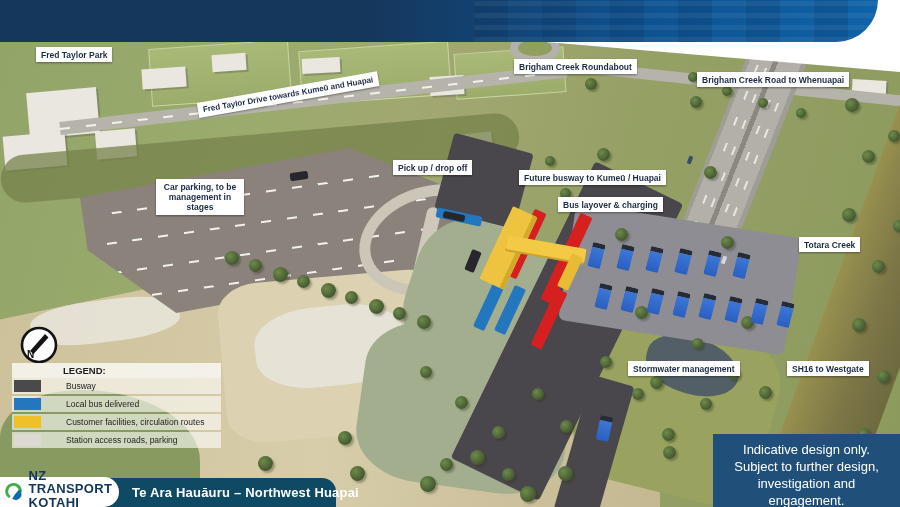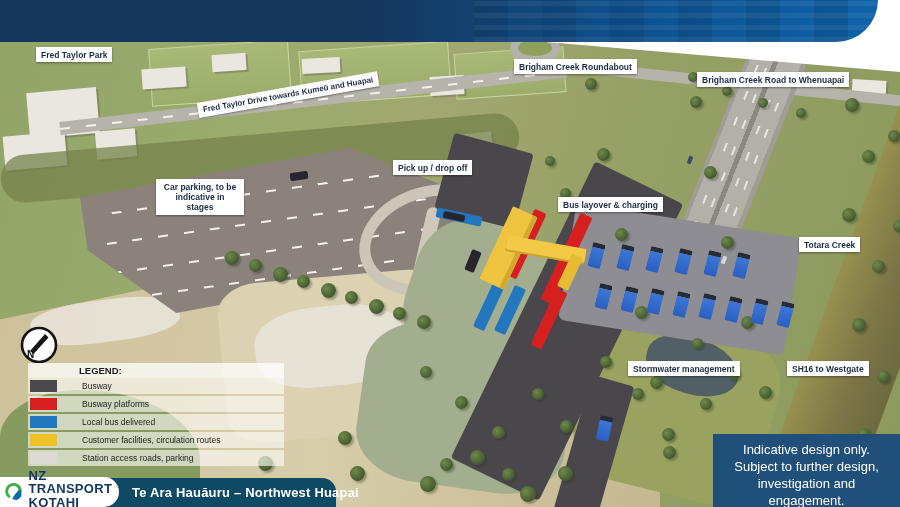--- a/index.html
+++ b/index.html
@@ -52,21 +52,21 @@
   #title { position:absolute; left:18px; top:2px; color:#fff; font-size:29px; font-weight:bold; letter-spacing:.2px; }
   #wedge { position:absolute; left:498px; top:38px; width:402px; height:34px; background:#fff; z-index:2;
     clip-path:polygon(0 0,100% 0,100% 100%); }
   
   .map-label { position:absolute; z-index:7; background:#ffffff; color:#1c2b45;
     font-size:8.5px; font-weight:bold; padding:2.5px 5px; white-space:nowrap; line-height:1.2;
     box-shadow:0 1px 2px rgba(0,0,0,.4); }
   .map-label.wrap { white-space:normal; text-align:center; }
   .map-label.rot { transform:rotate(-10deg); transform-origin:left center; font-size:8px; }
   
-  #legend { position:absolute; left:28px; top:363px; width:256px; z-index:8; }
+  #legend { position:absolute; left:12px; top:363px; width:209px; z-index:8; }
   .legend-row { display:flex; align-items:center; background:rgba(253,253,250,.62); margin-bottom:2px; height:16px; }
   .legend-head { background:rgba(255,255,255,.75); font-size:9.5px; font-weight:bold; color:#1d1d1d;
     padding-left:51px; height:15px; line-height:15px; }
   .swatch { width:27px; height:12px; margin:0 12px 0 2px; flex:none; }
   .legend-label { font-size:8.5px; color:#222;padding-left:13px; }
   
   #compass { position:absolute; left:19px; top:325px; width:40px; height:40px; z-index:8; }
   
   #footer-bar { position:absolute; left:0; top:478px; width:336px; height:29px; z-index:8;
     background:#0e4a63; border-radius:0 14px 0 0; }
@@ -249,43 +249,40 @@
   <div id="header">
     <div class="hdr-pattern"></div>
   </div>
   <div id="title">Brigham Creek station – indicative design</div>
 
   <div class="map-label" style="left:36px; top:47px;">Fred Taylor Park</div>
   <div class="map-label rot" style="left:198px; top:103px;">Fred Taylor Drive towards Kumeū and Huapai</div>
   <div class="map-label" style="left:514px; top:59px;">Brigham Creek Roundabout</div>
   <div class="map-label" style="left:697px; top:72px;">Brigham Creek Road to Whenuapai</div>
   <div class="map-label" style="left:393px; top:160px;">Pick up / drop off</div>
-  <div class="map-label wrap" style="left:156px; top:179px; width:88px;">Car parking, to be indicative in stages</div>
+  <div class="map-label wrap" style="left:156px; top:179px; width:88px;">Car parking, to be management in stages</div>
+  <div class="map-label" style="left:519px; top:170px;">Future busway to Kumeū / Huapai</div>
   <div class="map-label" style="left:558px; top:197px;">Bus layover &amp; charging</div>
   <div class="map-label" style="left:799px; top:237px;">Totara Creek</div>
   <div class="map-label" style="left:628px; top:361px;">Stormwater management</div>
   <div class="map-label" style="left:787px; top:361px;">SH16 to Westgate</div>
 
   <div id="compass">
     <svg viewBox="0 0 40 40" width="40" height="40">
       <circle cx="20" cy="20" r="17" fill="#ffffff" stroke="#141414" stroke-width="2.6"></circle>
       <path d="M12 28 L27 11 L30.5 14.5 L15.5 31 Z" fill="#141414" transform="translate(-1,-2)"></path>
       <text x="8" y="33" font-size="10" font-weight="bold" fill="#141414" font-family="Liberation Sans, sans-serif">N</text>
     </svg>
   </div>
 
   <div id="legend">
     <div class="legend-head">LEGEND:</div>
     <div class="legend-row">
       <div class="swatch" style="background-color: rgb(74, 74, 76);"></div>
       <div class="legend-label">Busway</div>
-    </div>
-    <div class="legend-row">
-      <div class="swatch" style="background-color: rgb(214, 32, 31);"></div>
-      <div class="legend-label">Busway platforms</div>
     </div>
     <div class="legend-row">
       <div class="swatch" style="background-color: rgb(34, 119, 190);"></div>
       <div class="legend-label">Local bus delivered</div>
     </div>
     <div class="legend-row">
       <div class="swatch" style="background-color: rgb(240, 192, 42);"></div>
       <div class="legend-label">Customer facilities, circulation routes</div>
     </div>
     <div class="legend-row">

